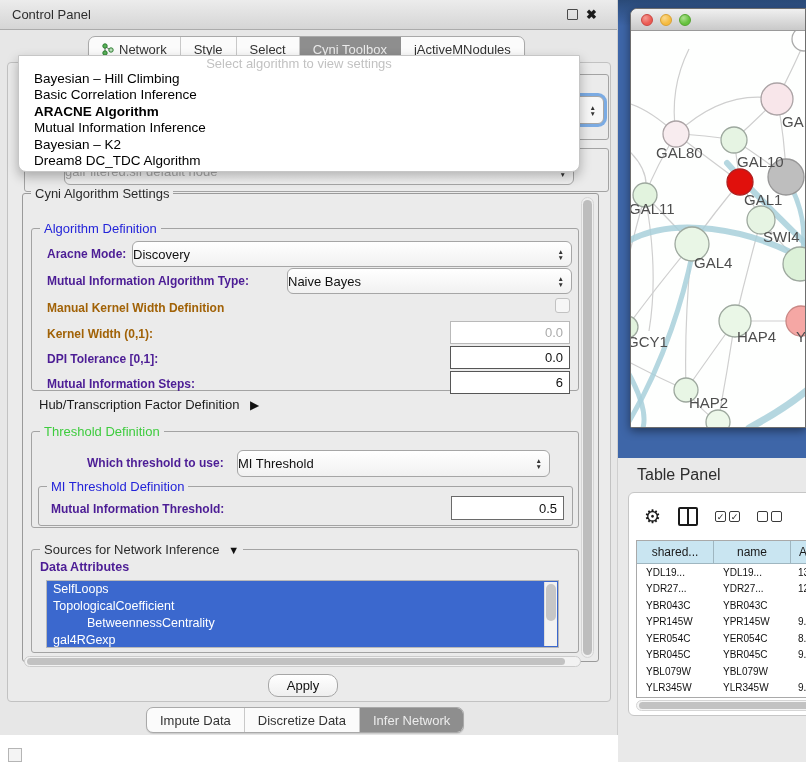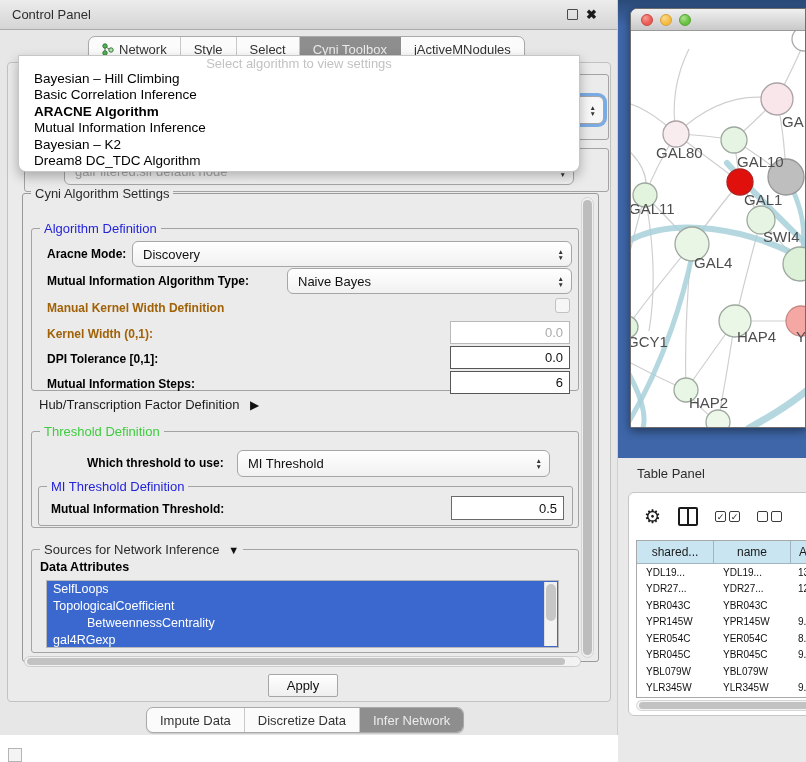--- a/index.html
+++ b/index.html
@@ -27,47 +27,47 @@
 
   .cp-inner{position:absolute;left:7px;top:62px;width:604px;height:640px;background:#EBEBEB;
             border:1px solid #C2C2C2;border-radius:4px;box-sizing:border-box;}
 
   
   .grp{position:absolute;border:1px solid #A3A3A3;border-radius:3px;box-sizing:border-box;}
   .gtitle{position:absolute;top:-8px;left:8px;background:#EBEBEB;padding:0 4px;font-size:13px;color:#2b2b2b;white-space:nowrap;}
   .gtitle.blue{color:#2324D9;}
   .gtitle.green{color:#3FCC3F;}
   .combo{position:absolute;background:linear-gradient(#FFFFFF,#F1F1F1);border:1px solid #A6A6A6;border-radius:6px;
-         font-size:13px;color:#111;display:flex;align-items:center;padding-left:10px;box-sizing:border-box;}
+         font-size:13px;color:#111;display:flex;align-items:center;box-sizing:border-box;}
   .combo .arrows{margin-left:auto;margin-right:7px;display:flex;flex-direction:column;font-size:6.5px;line-height:5px;color:#333;gap:1px;}
   .combo.focusring{box-shadow:0 0 0 3px rgba(95,155,225,.8);background:#F7F7F7;}
   .combo.ghost{color:#A9A9A9;}
 
   .fld{position:absolute;background:#fff;border:1px solid #565656;font-size:13px;color:#111;
        display:flex;align-items:center;justify-content:flex-end;padding-right:6px;box-sizing:border-box;}
   .fld.dis{border-color:#B9B9B9;color:#ABABAB;}
-  .lbl{position:absolute;font-size:12px;font-weight:bold;color:#000000;white-space:nowrap;}
+  .lbl{position:absolute;font-size:12px;font-weight:bold;color:#4c1d95;white-space:nowrap;}
   .lbl.dis{color:#a16207;}
   .checkbox{position:absolute;width:15px;height:15px;border:1px solid #C2C2C2;border-radius:3px;background:#F6F6F6;box-sizing:border-box;}
   .arrow-right{font-size:12px;color:#111;}
   .arrow-down{font-size:11px;color:#111;}
   .plainrow{position:absolute;font-size:13px;color:#1c1c1c;white-space:nowrap;}
 
   .attrlist{position:absolute;background:#fff;border:1px solid #B9B9B9;overflow:hidden;box-sizing:border-box;}
   .attr-item{height:17px;line-height:17px;font-size:12.5px;color:#fff;padding-left:6px;white-space:nowrap;}
   .attrlist .vsb{position:absolute;right:1px;top:1px;bottom:1px;width:12px;background:#F2F2F2;border-left:1px solid #DDD;}
   .attrlist .vsb .thumb{position:absolute;left:1px;right:1px;top:2px;height:58%;background:#C6C6C6;border-radius:5px;}
 
   .vscroll{position:absolute;width:13px;background:#EFEFEF;border:1px solid #D5D5D5;border-radius:7px;box-sizing:border-box;}
   .vscroll .thumb{position:absolute;left:1px;right:1px;top:2px;bottom:2px;background:#BDBDBD;border-radius:6px;}
   .hscroll{position:absolute;height:11px;background:#F2F2F2;border:1px solid #CCCCCC;border-radius:6px;box-sizing:border-box;}
   .hscroll .thumb{position:absolute;top:1px;bottom:1px;left:2px;width:97%;background:#C2C2C2;border-radius:5px;}
 
   .applybtn{position:absolute;left:268px;top:674px;width:70px;height:23px;background:linear-gradient(#FFFFFF,#EFEFEF);
-            border:1px solid #A6A6A6;border-radius:2px;font-size:13px;color:#111;display:flex;align-items:center;justify-content:center;
+            border:1px solid #A6A6A6;border-radius:10px;font-size:13px;color:#111;display:flex;align-items:center;justify-content:center;
             font-family:"Liberation Sans",sans-serif;box-sizing:border-box;}
 
   
   .dropdown{position:absolute;left:18px;top:55px;width:562px;height:117px;background:#FFFFFF;
             border:1px solid #C6C6C6;border-radius:0 0 8px 8px;box-shadow:0 5px 12px rgba(0,0,0,.28);z-index:30;box-sizing:border-box;}
   .dd-prompt{height:15px;text-align:center;font-size:13px;color:#C2C2C2;line-height:15px;}
   .dd-item{height:16.4px;line-height:16.4px;font-size:13.5px;color:#000;padding-left:15px;white-space:nowrap;}
   .dd-item.bold{font-weight:bold;}
 
   
@@ -76,21 +76,21 @@
           border-radius:7px 0 0 2px;box-shadow:0 3px 10px rgba(0,0,0,.45);box-sizing:border-box;overflow:hidden;}
   .net-titlebar{height:21px;background:linear-gradient(#F0F0F0,#C9C9C9);border-bottom:1px solid #9A9A9A;
                 display:flex;align-items:center;padding-left:10px;gap:7px;border-radius:6px 0 0 0;}
   .tl{width:12px;height:12px;border-radius:50%;box-sizing:border-box;}
   .netview{position:relative;width:174px;height:397px;background:#FEFFFE;}
   .netview svg{position:absolute;left:0;top:0;}
   .nlabel{font-family:"Liberation Sans",sans-serif;font-size:15px;fill:#4E4E4E;}
 
   
   .tpanel{position:absolute;left:618px;top:458px;width:188px;height:304px;background:#E9E9E9;}
-  .tp-title{position:absolute;left:19px;top:8px;font-size:13px;color:#2d2d2d;}
+  .tp-title{position:absolute;left:19px;top:8px;font-size:16px;color:#2d2d2d;}
   .tp-card{position:absolute;left:10px;top:34px;width:200px;height:224px;background:#fff;border:1px solid #C6C6C6;
            border-radius:6px;box-sizing:border-box;}
   .tp-toolbar{position:absolute;left:0;top:0;right:0;height:46px;display:flex;align-items:center;padding-left:15px;gap:17px;}
   .gear{font-size:19px;color:#1a1a1a;line-height:19px;}
   .splitico{width:16px;height:15px;border:2px solid #1a1a1a;border-radius:2px;position:relative;box-sizing:content-box;}
   .splitico::after{content:"";position:absolute;left:6.5px;top:0;bottom:0;width:2px;background:#1a1a1a;}
   .cbpair{display:flex;gap:3px;}
   .cb{width:11px;height:11px;border:1.5px solid #3a3a3a;border-radius:2px;font-size:9px;line-height:10px;text-align:center;color:#1a1a1a;box-sizing:border-box;}
   .ttable{position:absolute;left:7px;top:47px;right:0;bottom:17px;border:1px solid #A9A9A9;border-right:none;overflow:hidden;}
   .thead{display:flex;height:22px;background:#C9E5F1;border-bottom:1px solid #9FB6C0;}

